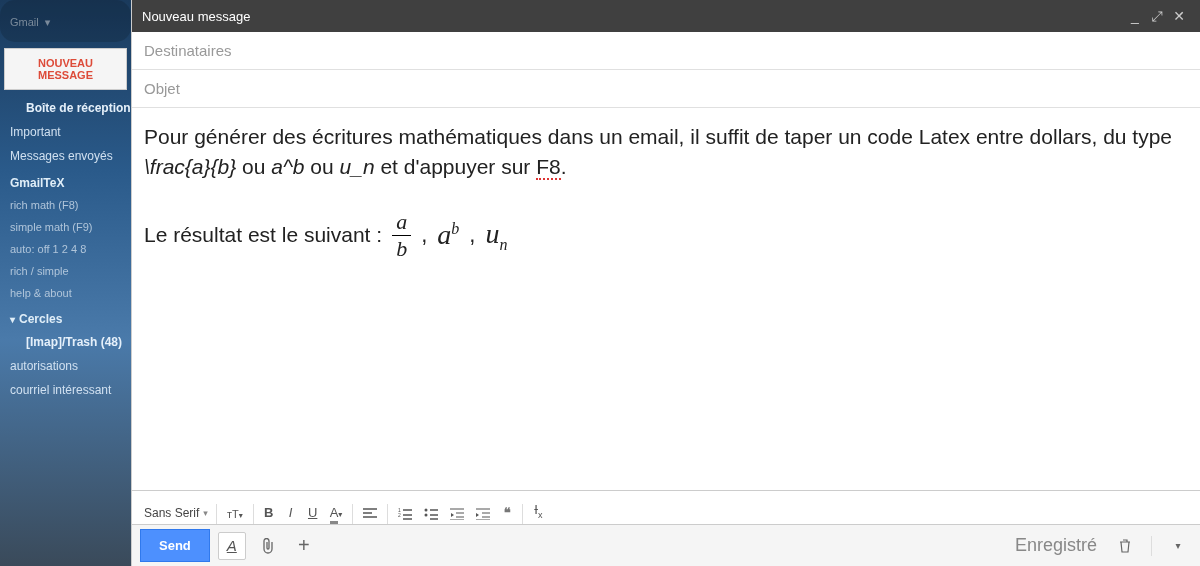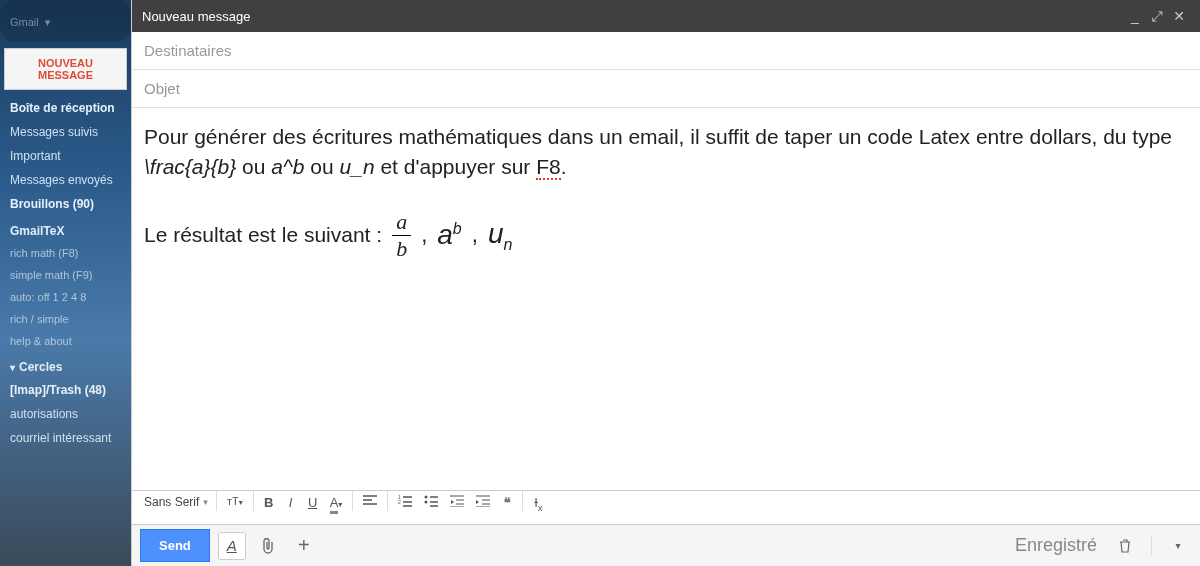--- a/index.html
+++ b/index.html
@@ -3,42 +3,42 @@
 <meta charset="utf-8">
 <style>
 * { margin:0; padding:0; box-sizing:border-box; }
 body { width:1200px; height:566px; font-family:Arial,sans-serif; overflow:hidden; background:#fff; position:relative; }
 
 .sidebar { position:absolute; left:0; top:0; width:131px; height:566px; background:linear-gradient(to bottom,#1a3a5c 0%,#2a5a8a 30%,#4a7aaa 60%,#3a4a5a 100%); color:#c5d5e5; font-size:12px; overflow:hidden; }
 .gmail-logo { color:#dd4b39; font-size:22px; font-weight:400; padding:6px 10px 10px; background:rgba(0,0,0,0.15);border-radius:15px; }
 .gmail-logo span { font-size:11px; color:#7a8a9a; }
 .compose-btn { margin:6px 4px; padding:8px 6px; background:#f5f5f5; color:#dd4b39; font-weight:bold; font-size:11px; border:1px solid #ccc; text-align:center; cursor:pointer; }
 .side-item { padding:5px 10px; font-size:12px; color:#d0e0f0; cursor:pointer; white-space:nowrap; overflow:hidden; }
-.side-item.bold { font-weight:bold; color:#e5f0fa; }
+.side-item.bold { font-weight:bold; color:#e5f0fa;margin-left:16px; }
 .side-item.small { font-size:11px; color:#b0c5da; }
 .side-section { padding:8px 10px 4px; font-weight:bold; font-size:12px; color:#e0eef8; }
 .side-arrow { font-size:10px; margin-right:4px; }
 
 .compose-window { position:absolute; left:131px; top:0; right:0; height:566px; background:#fff; display:flex; flex-direction:column; border-left:1px solid #ccc; }
 .compose-header { background:#404040; color:#fff; height:32px; display:flex; align-items:center; padding:0 10px; font-size:13px; }
 .compose-header .title { flex:1; }
 .compose-header .win-btn { width:22px; text-align:center; cursor:pointer; font-size:14px; color:#ccc; }
 .field-row { border-bottom:1px solid #e0e0e0; padding:10px 12px; font-size:15px; color:#999; }
 .body-area { flex:1; padding:14px 12px; font-size:21px; color:#222; line-height:1.45; font-family:Arial,sans-serif; overflow:auto; }
 .body-area .latex { font-style:italic; }
 .body-area .f8 { border-bottom:2px dotted #d33; }
 .math-line { display:flex; align-items:center; gap:10px; margin-top:28px; font-size:21px; }
 .frac { display:inline-flex; flex-direction:column; align-items:center; font-family:'Times New Roman',serif; font-style:italic; font-size:22px; line-height:1; vertical-align:middle; }
 .frac .num { border-bottom:1.5px solid #000; padding:0 4px 2px; }
 .frac .den { padding-top:2px; }
-.expr { font-family:Liberation Sans, sans-serif; font-style:italic; font-size:28px; }
+.expr { font-family:Liberation Serif, serif; font-style:italic; font-size:28px; }
 .expr sup, .expr sub { font-size:16px; }
 .comma { font-size:22px; }
 
-.format-bar { border-top:1px solid #ccc; height:34px; display:flex; align-items:flex-start; padding:0 8px; gap:0; background:#fff;margin-top:17px; }
+.format-bar { border-top:1px solid #ccc; height:34px; display:flex; align-items:flex-end; padding:0 8px; gap:0; background:#fff;margin-top:17px; }
 .fb-btn { padding:4px 6px; color:#555; font-size:13px; cursor:pointer; border-radius:2px; min-width:22px; text-align:center; }
 .font-sel { font-size:12px; color:#444; padding:4px 4px; display:flex; align-items:center; gap:4px; }
 .font-sel .caret { font-size:9px; color:#888; }
 .fb-sep { width:1px; height:20px; background:#ddd; margin:0 4px; }
 
 .send-bar { border-top:1px solid #ccc; height:42px; display:flex; align-items:center; padding:0 8px; background:#f5f5f5; gap:8px; }
 .send-btn { background:#4d90fe; color:#fff; font-weight:bold; font-size:13px; padding:8px 18px; border:1px solid #3079ed; border-radius:0; cursor:pointer; }
 .tool-btn { width:28px; height:28px; display:flex; align-items:center; justify-content:center; color:#555; cursor:pointer; border-radius:2px; font-size:15px; }
 .spacer { flex:1; }
 .saved { font-size:18px; color:#888; margin-right:6px; }
@@ -47,24 +47,22 @@
 </head>
 <body>
 
 <div class="sidebar">
   <div class="gmail-logo">
     <span>Gmail</span>
     <span>▾</span>
   </div>
   <div class="compose-btn">NOUVEAU MESSAGE</div>
   <div class="side-item bold">Boîte de réception</div>
-  <div class="side-item">Messages suivis</div>
   <div class="side-item">Important</div>
   <div class="side-item">Messages envoyés</div>
-  <div class="side-item bold">Brouillons (90)</div>
 
   <div class="side-section">GmailTeX</div>
   <div class="side-item small">rich math (F8)</div>
   <div class="side-item small">simple math (F9)</div>
   <div class="side-item small">auto: off  1  2  4  8</div>
   <div class="side-item small">rich / simple</div>
   <div class="side-item small">help &amp; about</div>
 
   <div class="side-section"><span class="side-arrow">▾</span><span>Cercles</span></div>
 

